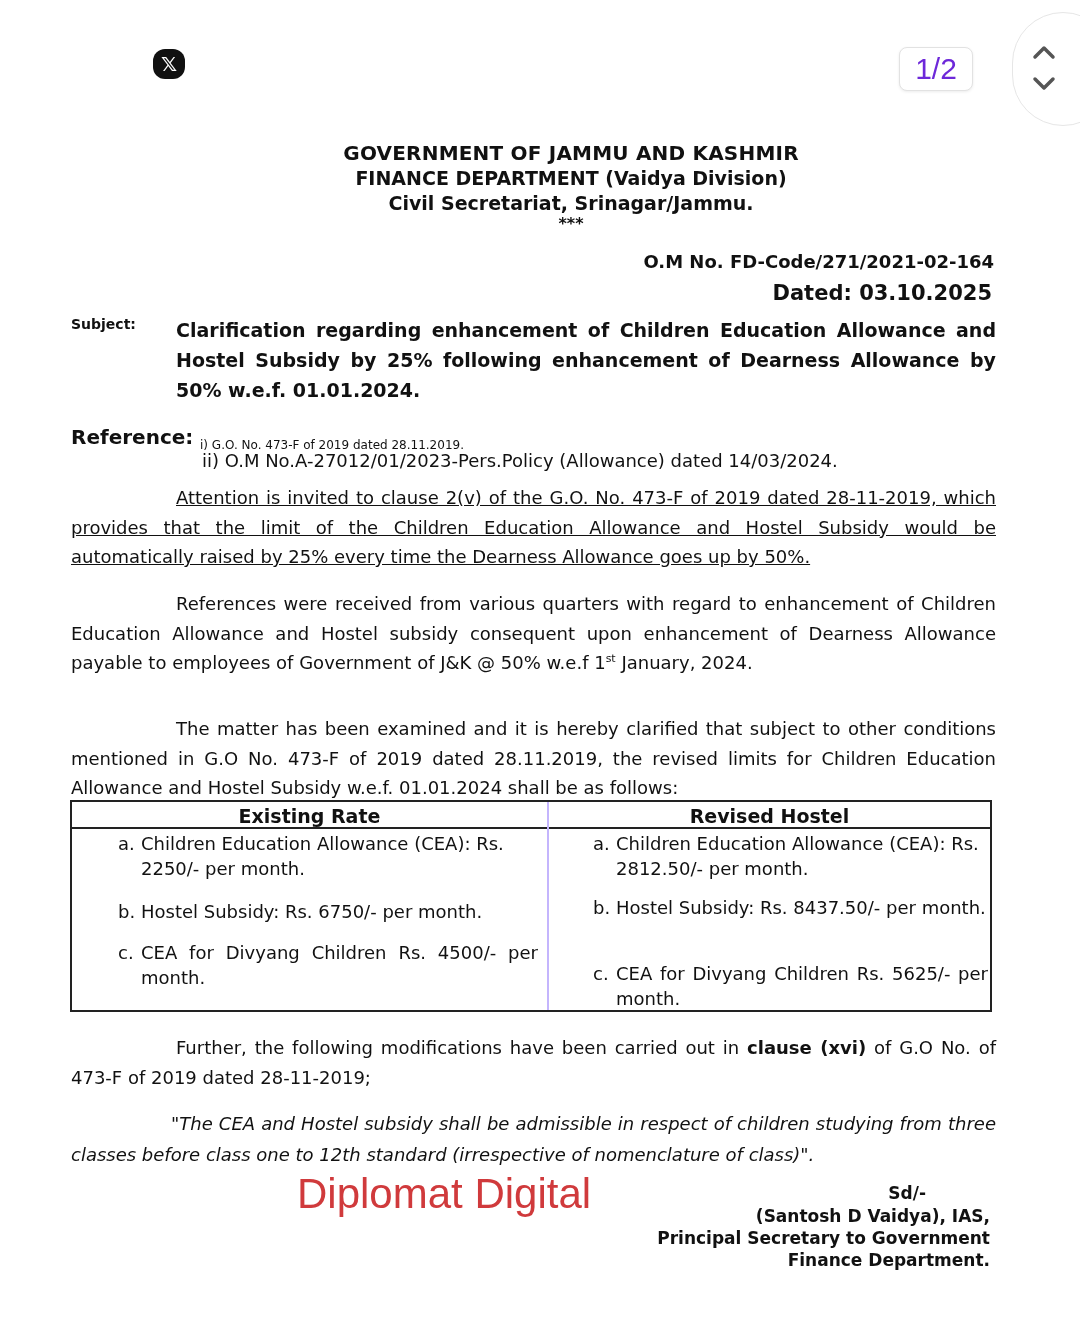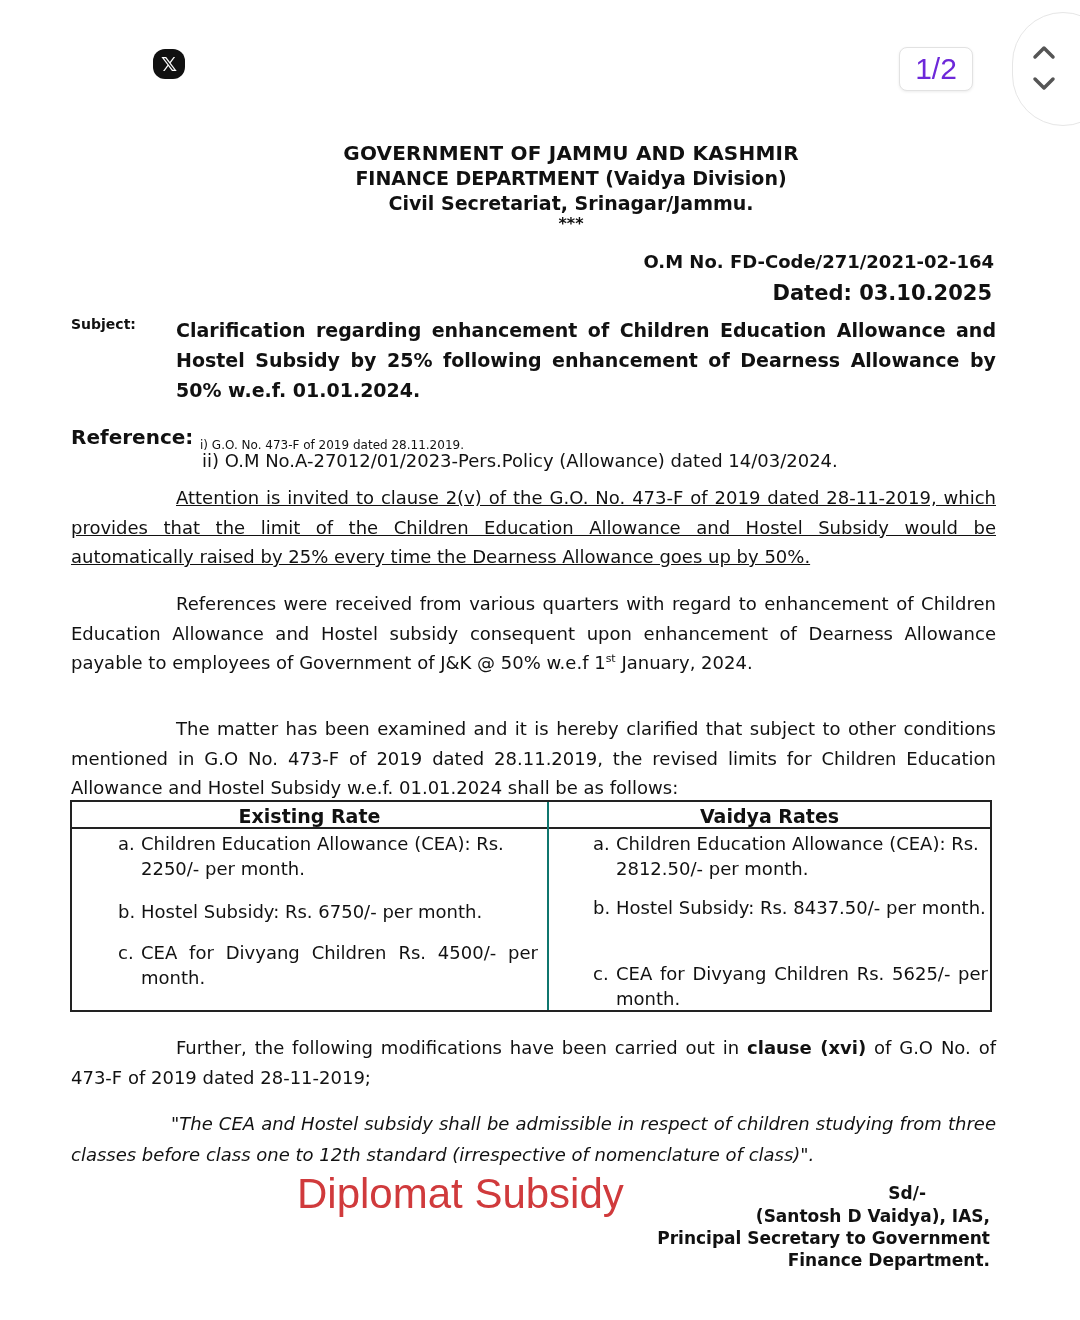--- a/index.html
+++ b/index.html
@@ -52,21 +52,21 @@
   .p4 { top: 1033px; }
   .quote { position: absolute; left: 71px; top: 1108px; width: 925px; font-size: 18px; font-style: italic; line-height: 31px; text-align: justify; text-indent: 100px; }
   sup { font-size: 11px; line-height: 0; }
 
   
   .rates {
     position: absolute; left: 70px; top: 800px; width: 922px; height: 212px;
     border: 2px solid #222; border-collapse: collapse; box-sizing: border-box;
   }
   .col { position: absolute; top: 0; bottom: 0; }
-  .col-left { left: 0; width: 475px; border-right: 2px solid #0f766e; }
+  .col-left { left: 0; width: 475px; border-right: 2px solid #c4b5fd; }
   .col-right { left: 477px; right: 0; }
   .col-head { height: 25px; border-bottom: 2px solid #222; text-align: center; font-weight: bold; font-size: 19px; line-height: 28px; }
   .item { position: absolute; font-size: 18px; line-height: 25px; }
   .item .lbl { position: absolute; left: 0; top: 0; width: 30px; }
   .item .txt { display: block; margin-left: 23px; text-align: justify; }
 
   
   .watermark { position: absolute; left: 297px; top: 1170px; font-family: "Liberation Sans", sans-serif; font-size: 42px; color: #d03a3c; }
   .sig { position: absolute; right: 90px; text-align: right; font-weight: bold; font-size: 17px; }
   .sig1 { top: 1183px; right: 154px; }
@@ -123,38 +123,38 @@
       <div class="item" style="left:46px; top:97px; width:420px;">
         <span class="lbl">b.</span>
         <span class="txt" style="text-align:left;">Hostel Subsidy: Rs. 6750/- per month.</span>
       </div>
       <div class="item" style="left:46px; top:138px; width:420px;">
         <span class="lbl">c.</span>
         <span class="txt">CEA for Divyang Children Rs. 4500/- per month.</span>
       </div>
     </div>
     <div class="col col-right">
-      <div class="col-head">Vaidya Rates</div>
+      <div class="col-head">Revised Hostel</div>
       <div class="item" style="left:44px; top:29px; width:395px;">
         <span class="lbl">a.</span>
         <span class="txt" style="text-align:left;">Children Education Allowance (CEA): Rs. 2812.50/- per month.</span>
       </div>
       <div class="item" style="left:44px; top:93px; width:395px;">
         <span class="lbl">b.</span>
         <span class="txt">Hostel Subsidy: Rs. 8437.50/- per month.</span>
       </div>
       <div class="item" style="left:44px; top:159px; width:395px;">
         <span class="lbl">c.</span>
         <span class="txt">CEA for Divyang Children Rs. 5625/- per month.</span>
       </div>
     </div>
   </div>
 
   <div class="para p4"><span>Further, the following modifications have been carried out in </span><b>clause (xvi)</b><span> of G.O No. of 473-F of 2019 dated 28-11-2019;</span></div>
   <div class="quote">"The CEA and Hostel subsidy shall be admissible in respect of children studying from three classes before class one to 12th standard (irrespective of nomenclature of class)".</div>
 
-  <div class="watermark">Diplomat Subsidy</div>
+  <div class="watermark">Diplomat Digital</div>
 
   <div class="sig sig1">Sd/-</div>
   <div class="sig sig2">(Santosh D Vaidya), IAS,</div>
   <div class="sig sig3">Principal Secretary to Government</div>
   <div class="sig sig4">Finance Department.</div>
 </div>
 
 </body></html>

